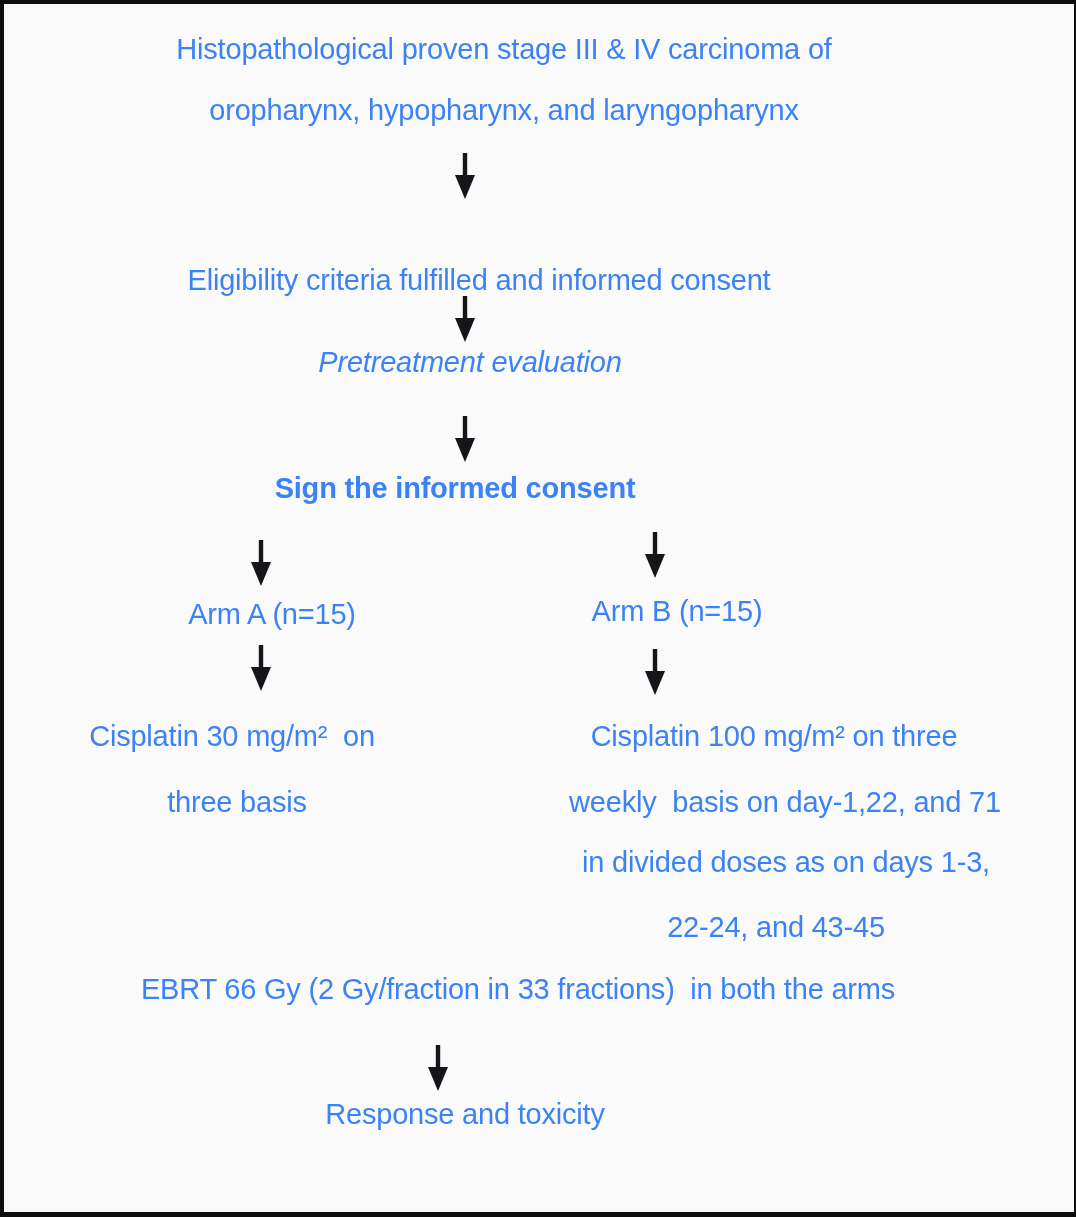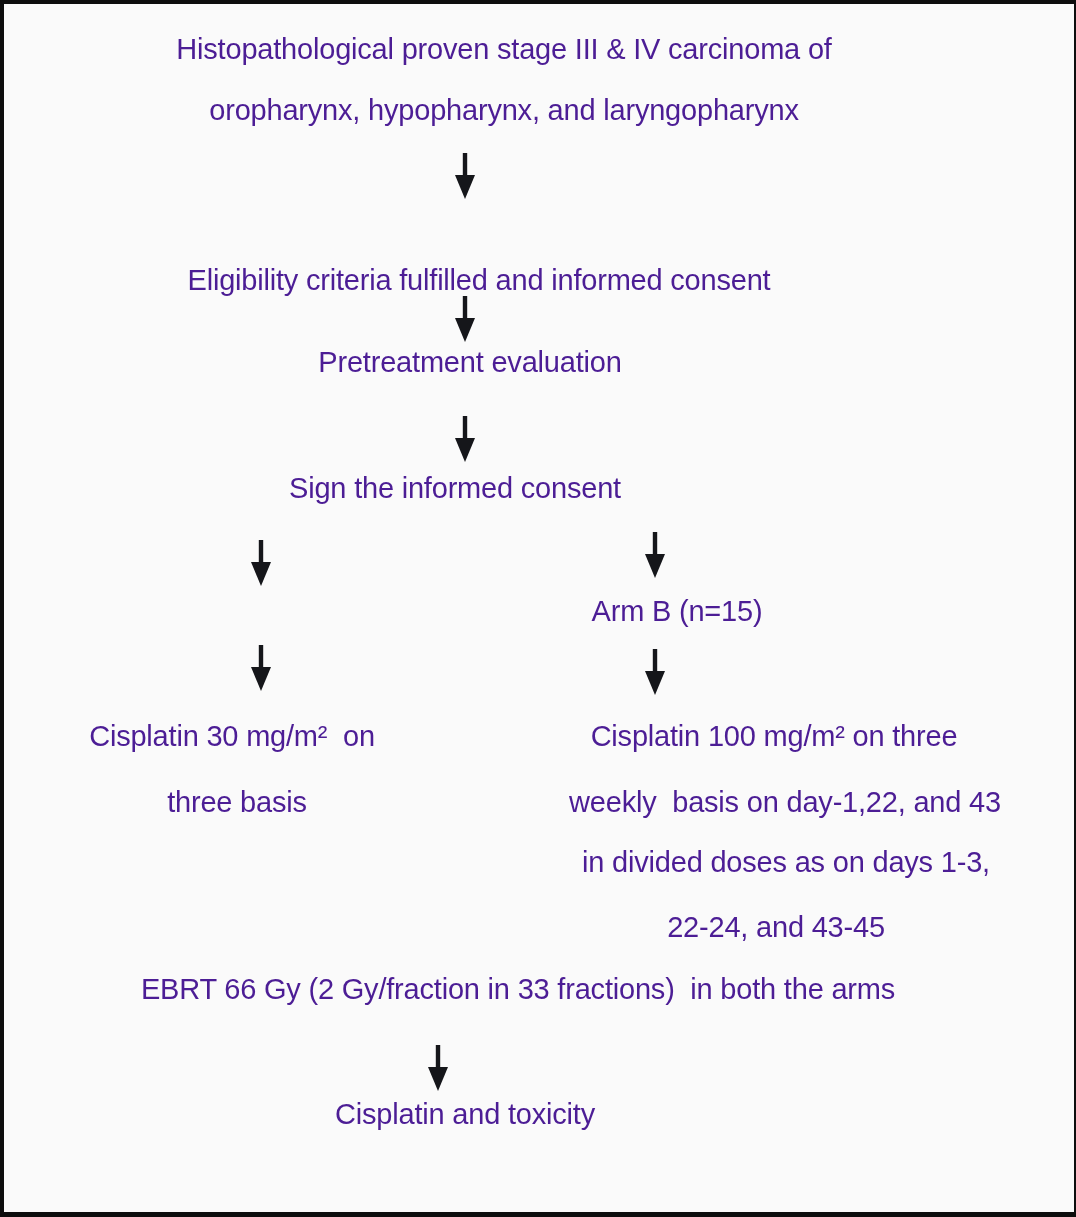--- a/index.html
+++ b/index.html
@@ -19,21 +19,21 @@
     overflow: hidden;
     font-family: "Liberation Sans", "DejaVu Sans", sans-serif;
     color: #1e2027;
   }
   .txt {
     position: absolute;
     font-size: 29px;
     line-height: 1.25;
     text-align: center;
     white-space: pre-wrap;
-    color: #4c1d95;
+    color: #3b82f6;
     letter-spacing: -0.2px;
   }
   .arrow {
     position: absolute;
     width: 24px;
     height: 46px;
   }
   .arrow svg {
     display: block;
     width: 24px;
@@ -60,71 +60,72 @@
 
   <div class="txt" style="top:214px; left:0; width:950px;margin-top:44px;">Eligibility criteria fulfilled and informed consent</div>
 
   <div class="arrow" style="left:449px; top:292px;">
     <svg viewBox="0 0 24 46">
         <rect class="shape" x="9.8" y="0" width="4.4" height="25"></rect>
         <polygon class="shape" points="2,22 22,22 12,46"></polygon>
       </svg>
   </div>
 
-  <div class="txt" style="top:340px; left:0; width:932px;">Pretreatment evaluation</div>
+  <div class="txt" style="top:340px; left:0; width:932px;font-style:italic;">Pretreatment evaluation</div>
 
   <div class="arrow" style="left:449px; top:412px;">
     <svg viewBox="0 0 24 46">
         <rect class="shape" x="9.8" y="0" width="4.4" height="25"></rect>
         <polygon class="shape" points="2,22 22,22 12,46"></polygon>
       </svg>
   </div>
 
-  <div class="txt" style="top:466px; left:0; width:902px;">Sign the informed consent</div>
+  <div class="txt" style="top:466px; left:0; width:902px;font-weight:bold;">Sign the informed consent</div>
 
   <div class="arrow" style="left:245px; top:536px;">
     <svg viewBox="0 0 24 46">
         <rect class="shape" x="9.8" y="0" width="4.4" height="25"></rect>
         <polygon class="shape" points="2,22 22,22 12,46"></polygon>
       </svg>
   </div>
   <div class="arrow" style="left:639px; top:528px;">
     <svg viewBox="0 0 24 46">
         <rect class="shape" x="9.8" y="0" width="4.4" height="25"></rect>
         <polygon class="shape" points="2,22 22,22 12,46"></polygon>
       </svg>
   </div>
 
+  <div class="txt" style="top:592px; left:68px; width:400px;">Arm A (n=15)</div>
   <div class="txt" style="top:589px; left:473px; width:400px;">Arm B (n=15)</div>
 
   <div class="arrow" style="left:245px; top:641px;">
     <svg viewBox="0 0 24 46">
         <rect class="shape" x="9.8" y="0" width="4.4" height="25"></rect>
         <polygon class="shape" points="2,22 22,22 12,46"></polygon>
       </svg>
   </div>
   <div class="arrow" style="left:639px; top:645px;">
     <svg viewBox="0 0 24 46">
         <rect class="shape" x="9.8" y="0" width="4.4" height="25"></rect>
         <polygon class="shape" points="2,22 22,22 12,46"></polygon>
       </svg>
   </div>
 
   <div class="txt" style="top:714px; left:28px; width:400px;">Cisplatin 30 mg/m²  on</div>
   <div class="txt" style="top:780px; left:33px; width:400px;">three basis</div>
 
   <div class="txt" style="top:714px; left:545px; width:450px;">Cisplatin 100 mg/m² on three</div>
-  <div class="txt" style="top:780px; left:521px; width:520px;">weekly  basis on day-1,22, and 43</div>
+  <div class="txt" style="top:780px; left:521px; width:520px;">weekly  basis on day-1,22, and 71</div>
   <div class="txt" style="top:840px; left:522px; width:520px;">in divided doses as on days 1-3,</div>
   <div class="txt" style="top:905px; left:512px; width:520px;">22-24, and 43-45</div>
 
   <div class="txt" style="top:967px; left:64px; width:900px;">EBRT 66 Gy (2 Gy/fraction in 33 fractions)  in both the arms</div>
 
   <div class="arrow" style="left:422px; top:1041px;">
     <svg viewBox="0 0 24 46">
         <rect class="shape" x="9.8" y="0" width="4.4" height="25"></rect>
         <polygon class="shape" points="2,22 22,22 12,46"></polygon>
       </svg>
   </div>
 
-  <div class="txt" style="top:1092px; left:161px; width:600px;">Cisplatin and toxicity</div>
+  <div class="txt" style="top:1092px; left:161px; width:600px;">Response and toxicity</div>
 
 </div>
 
 </body></html>

